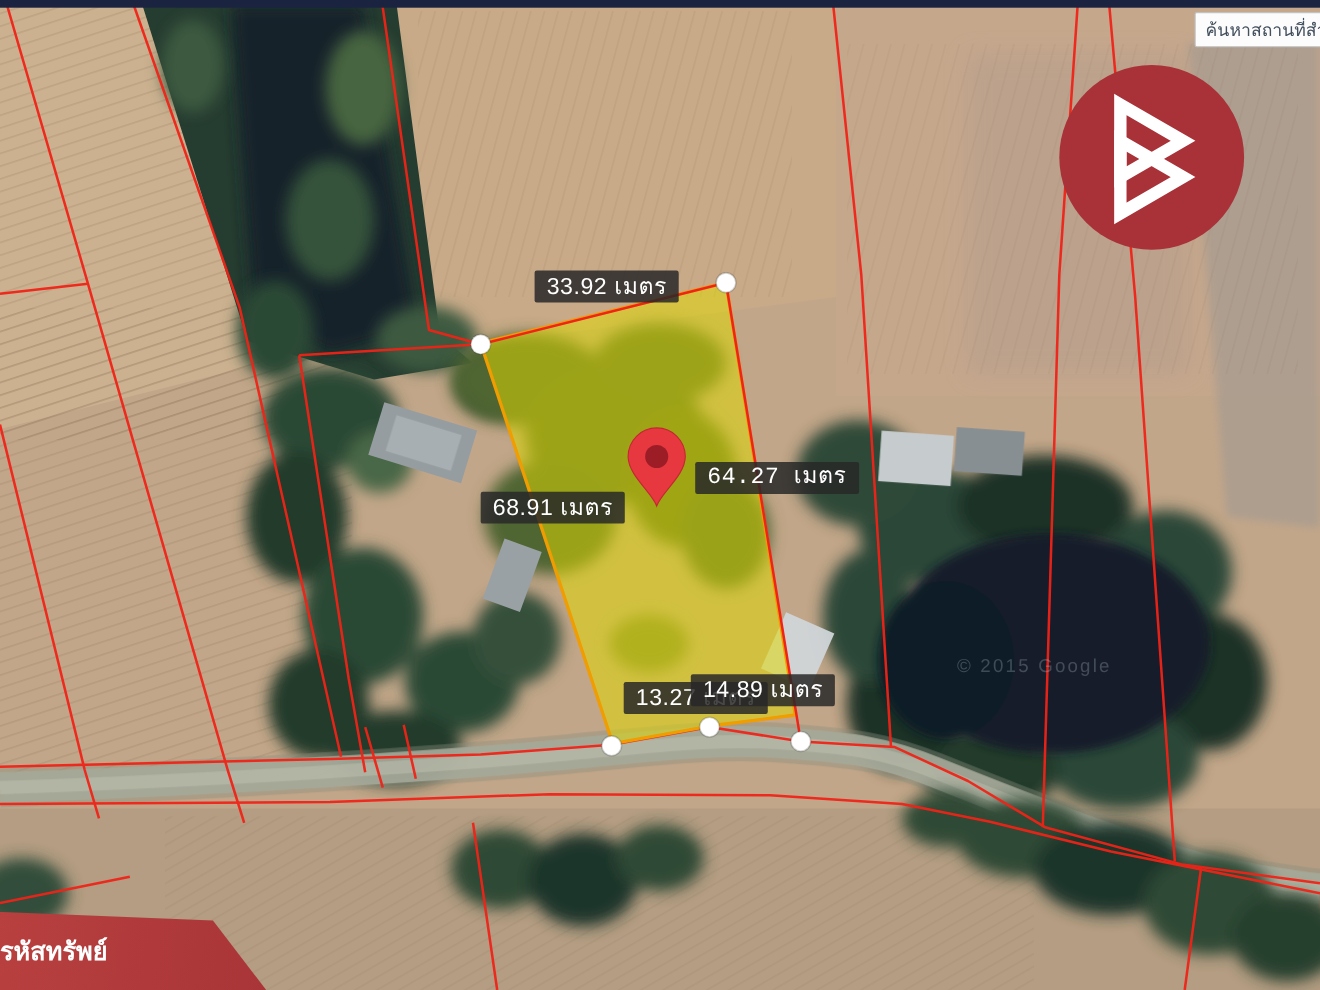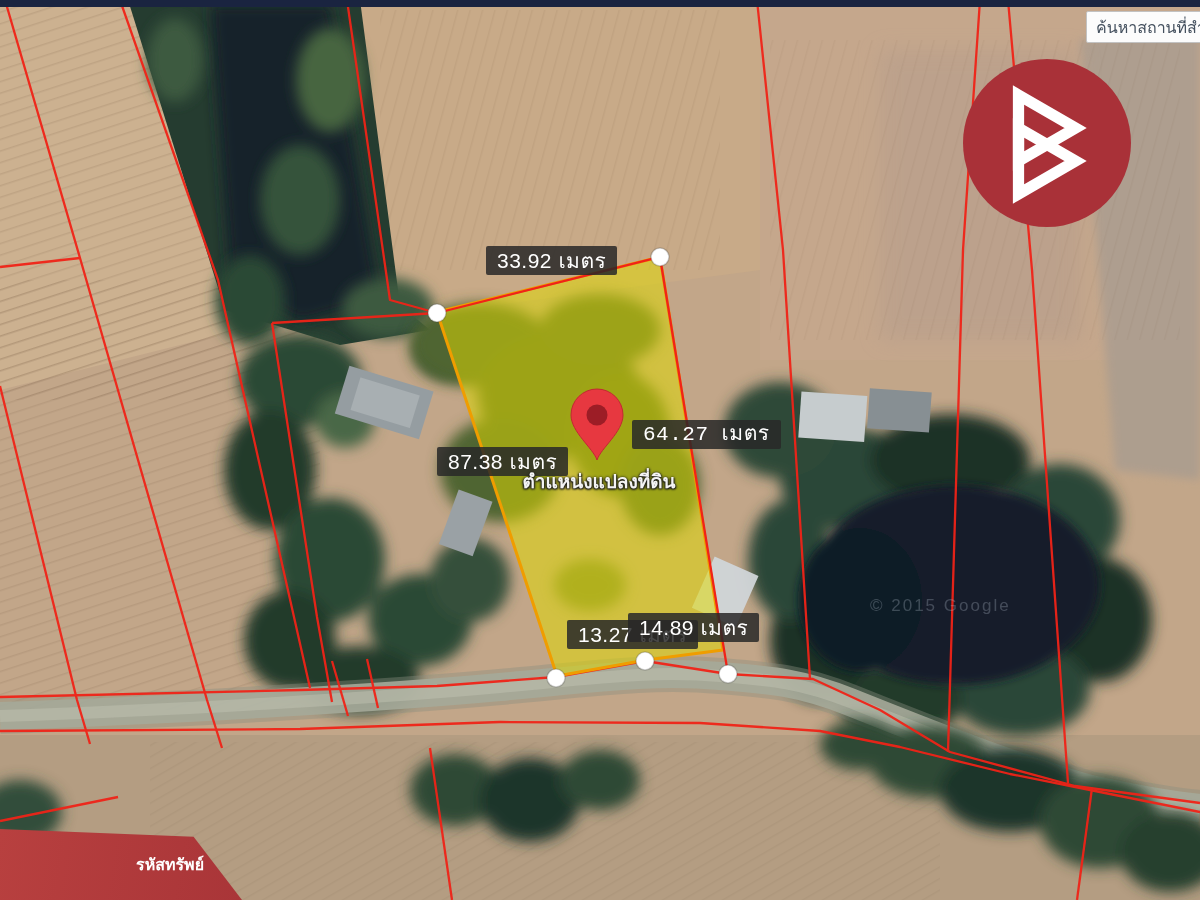--- a/index.html
+++ b/index.html
@@ -20,21 +20,21 @@
                color:rgba(255,255,255,.95);font-size:19px;font-weight:bold;white-space:nowrap;
                text-shadow:0 0 3px #222,1px 1px 2px #1d1d1d,-1px 1px 2px #1d1d1d;}
   .watermark{position:absolute;left:870px;top:596px;font-size:17px;letter-spacing:2px;
              color:rgba(185,198,212,0.28);white-space:nowrap;}
   .banner{position:absolute;left:0;top:829px;width:242px;height:71px;
           background:linear-gradient(100deg,#b8403f,#a93538);
           clip-path:polygon(0 0,80% 11%,100% 100%,0 100%);
           color:#fff;display:flex;flex-direction:column;justify-content:center;
           padding-right:38px;box-sizing:border-box;}
   .banner .code{font-size:33px;letter-spacing:1px;text-align:center;line-height:34px;}
-  .banner .codelabel{font-size:16px;font-weight:bold;text-align:right;line-height:22px;margin-left:48px;}
+  .banner .codelabel{font-size:23px;font-weight:bold;text-align:left;line-height:22px;}
 </style>
 </head>
 <body>
 
 <div id="stage">
 
   <svg class="mapbg" width="1200" height="900" viewBox="0 0 1200 900">
     <defs>
       <filter id="blur7" x="-40%" y="-40%" width="180%" height="180%">
           <feGaussianBlur stdDeviation="7"></feGaussianBlur>
@@ -200,25 +200,24 @@
     <svg width="150" height="150" viewBox="-100 -100 200 200">
       <g stroke="#ffffff" stroke-width="15" fill="none" stroke-linejoin="miter">
         <path d="M-38,-64 L38,-20 L-38,24 Z"></path>
         <path d="M-38,-20 L38,24 L-38,68 Z"></path>
       </g>
     </svg>
   </div>
 
   <div class="mlabel" style="left:486px;top:246px;">33.92 เมตร</div>
   <div class="mlabel" style="left:632px;top:420px;font-family:Liberation Mono, monospace;">64.27 เมตร</div>
-  <div class="mlabel" style="left:437px;top:447px;">87.38 เมตร</div>
+  <div class="mlabel" style="left:437px;top:447px;">68.91 เมตร</div>
   <div class="mlabel" style="left:567px;top:620px;z-index:1;">13.27 เมตร</div>
   <div class="mlabel" style="left:628px;top:613px;z-index:2;">14.89 เมตร</div>
 
-  <div class="pin-caption">ตำแหน่งแปลงที่ดิน</div>
 
   <div class="watermark">© 2015 Google</div>
 
   <div class="banner">
     <div class="codelabel">รหัสทรัพย์</div>
   </div>
 
 </div>
 
 </body></html>

